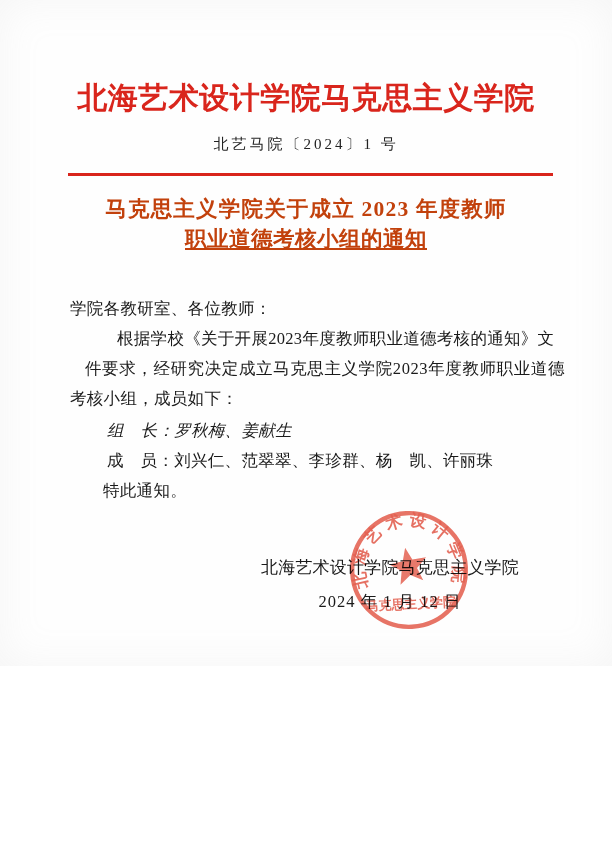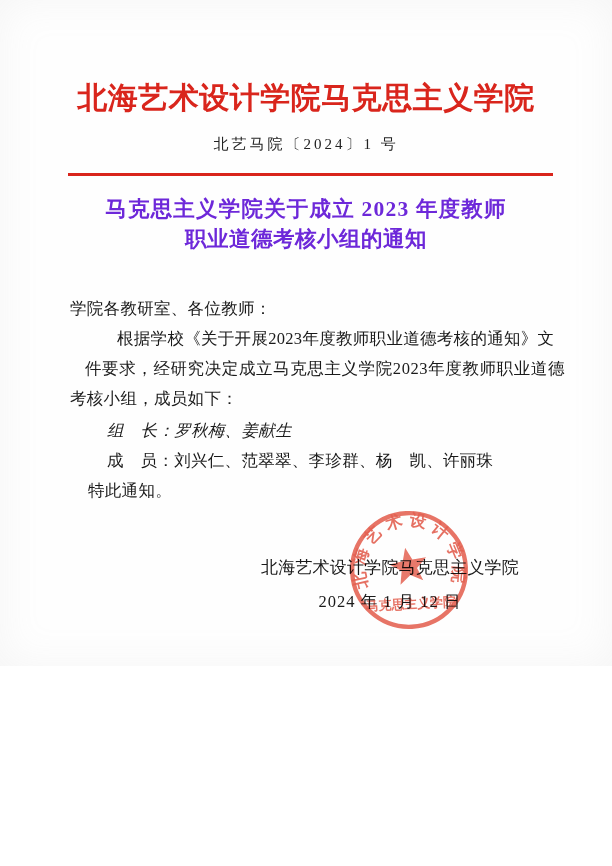--- a/index.html
+++ b/index.html
@@ -34,38 +34,38 @@
   }
   .red-rule{
     position:absolute;top:173px;left:68px;
     width:485px;height:3px;
     background:var(--accent,#d9251c);
   }
   .notice-title{
     position:absolute;top:194px;left:0;width:100%;
     text-align:center;
     font-weight:bold;
-    color:#6d28d9;
+    color:#c2410c;
     line-height:30px;
   }
   .notice-title .t1{font-size:21.5px;letter-spacing:1.2px;white-space:nowrap;}
-  .notice-title .t2{font-size:21.5px;letter-spacing:0.5px;white-space:nowrap;}
+  .notice-title .t2{font-size:21.5px;letter-spacing:0.5px;white-space:nowrap;text-decoration:underline;}
   .body-block{
     position:absolute;top:294px;left:70px;width:478px;
     font-size:16.5px;
     line-height:30px;
     letter-spacing:0.3px;
     color:#1a1a1a;
   }
   .bline{white-space:nowrap;}
   .indent-para{margin-left:47px;}
   .indent-wrap{margin-left:15px;letter-spacing:0.6px;}
   .indent-member{margin-left:37px;height:30px;}
   .indent-member.gap-top{margin-top:2px;font-style:italic;}
-  .indent-closing{margin-left:18px;}
+  .indent-closing{margin-left:33px;}
   .signature-block{
     position:absolute;top:556px;left:261px;width:258px;
     text-align:center;
   }
   .issuer{
     font-size:17px;letter-spacing:0.2px;white-space:nowrap;
     color:#1a1a1a;
   }
   .issue-date{
     margin-top:12px;

